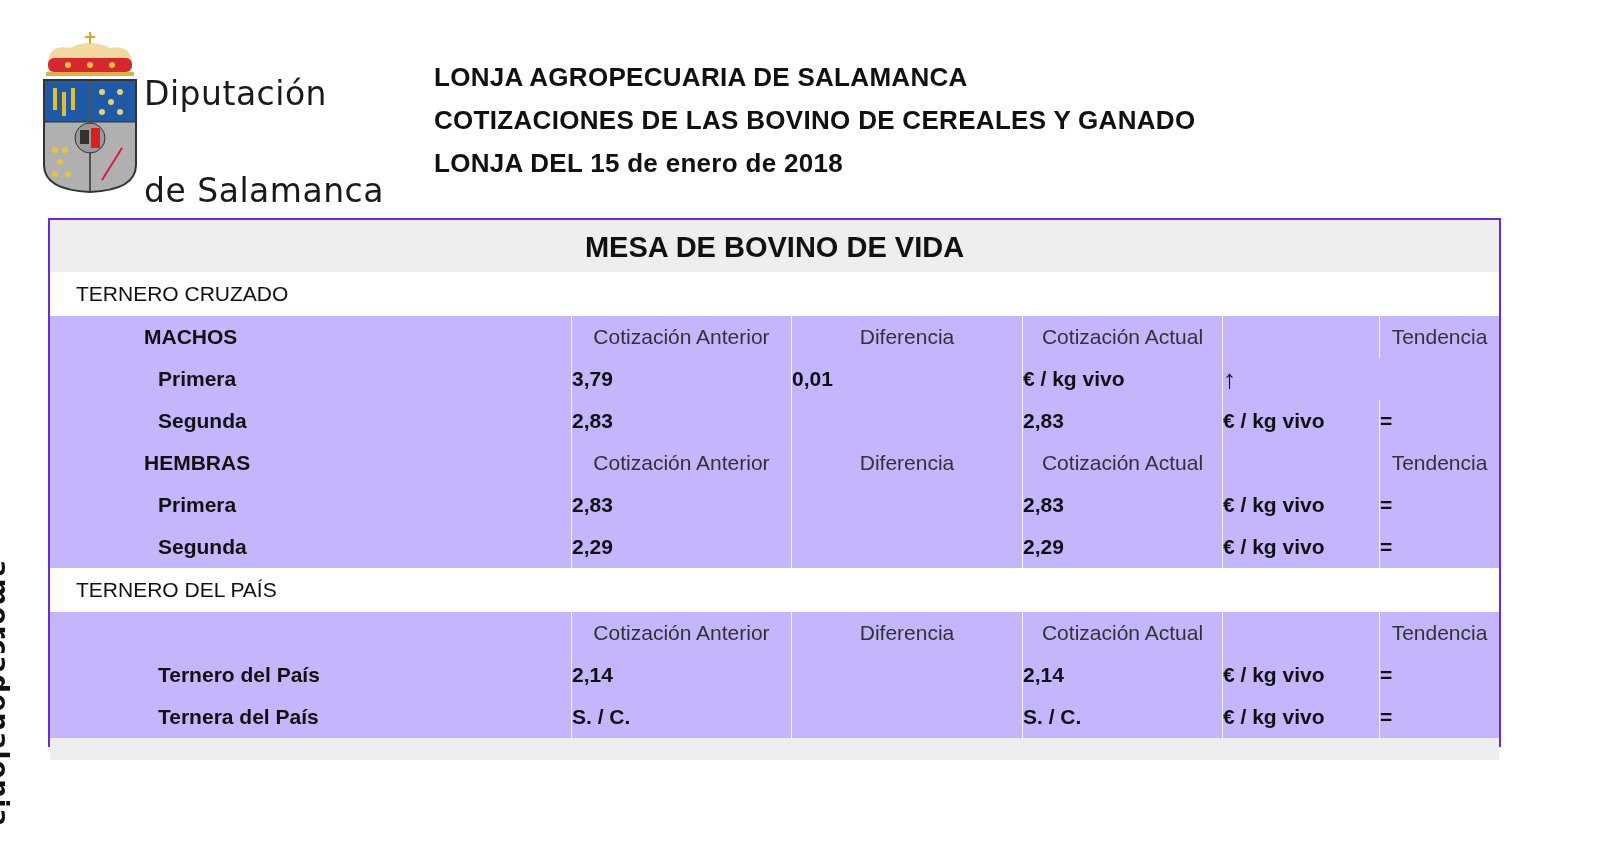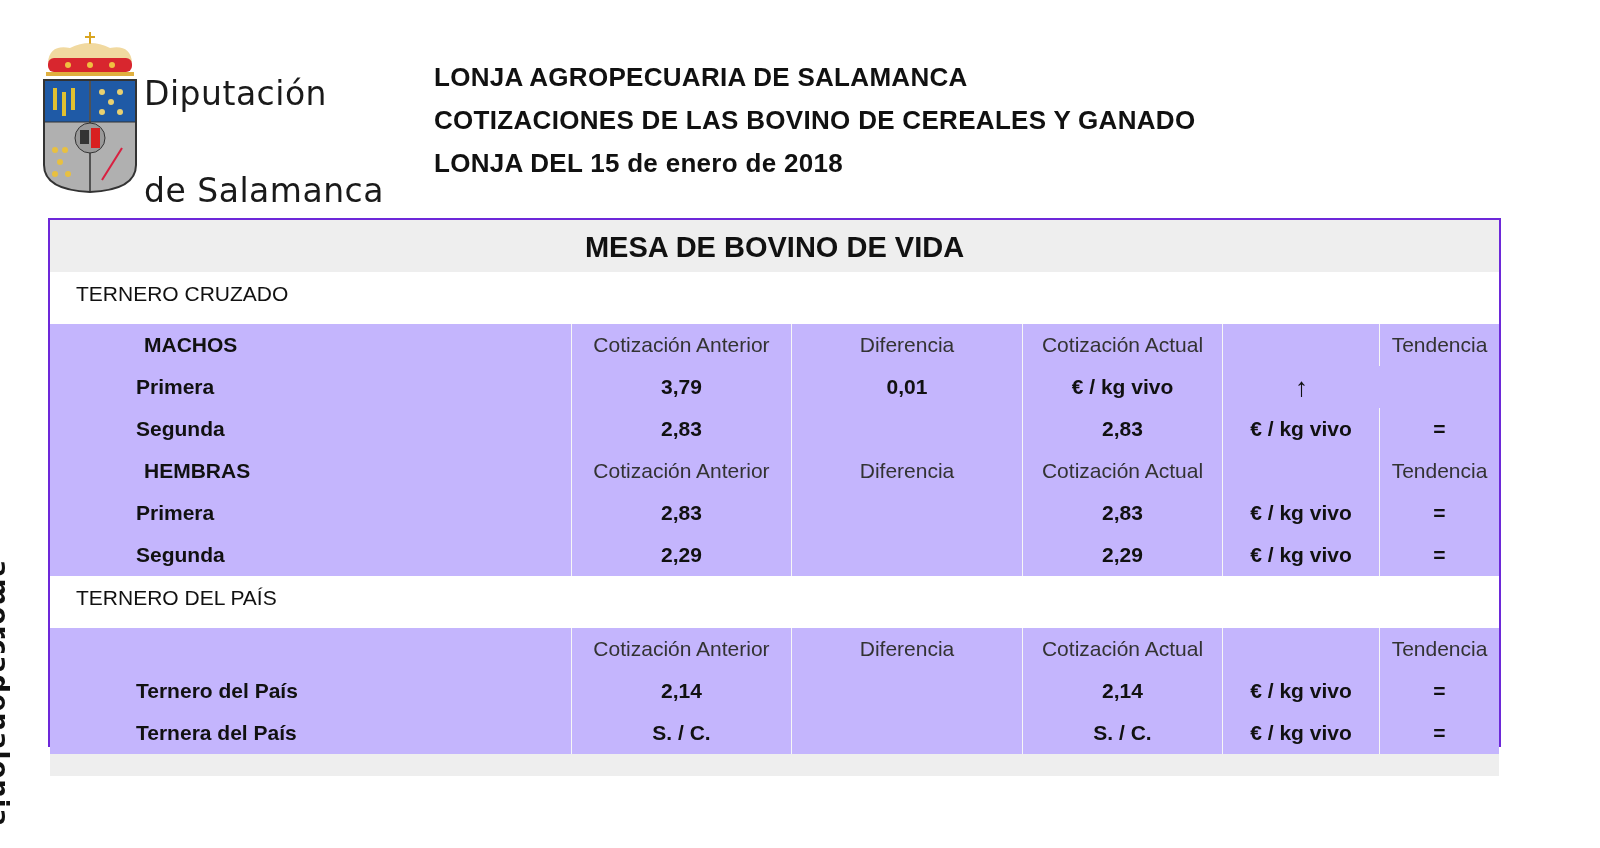--- a/index.html
+++ b/index.html
@@ -74,21 +74,21 @@
     .table-title {
       height: 52px;
       line-height: 54px;
       text-align: center;
       font-weight: bold;
       font-size: 29px;
       background: #eeeeee;
       color: #111;
     }
     .section-row {
-      height: 52px;
+      height: 44px;
       line-height: 44px;
       background: #ffffff;
       padding-left: 26px;
       font-size: 21px;
       color: #111;
     }
     .grid-row {
       display: grid;
       grid-template-columns: 522px 220px 231px 200px 157px 1fr;
       height: 42px;
@@ -97,22 +97,22 @@
       font-size: 21px;
     }
     .grid-row > div {
       border-right: 1px solid #f6f6f6;
       white-space: nowrap;
       overflow: hidden;
     }
     .grid-row > div:last-child { border-right: none; }
     .grid-row.header > div { color: #333; font-weight: normal; text-align: center; }
     .grid-row.header > .c0 { text-align: left; padding-left: 94px; color: #111; font-weight: bold; }
-    .grid-row.item > div { font-weight: bold; text-align: center; color: #111; }
-    .grid-row.item > .c0 { text-align: left; padding-left: 86px; }
+    .grid-row.item > div { font-weight: bold; color: #111; }
+    .grid-row.item > .c0 { text-align: left; padding-left: 108px; }
     .trend-up { color: #3ddc84; font-weight: normal; font-size: 26px; }
     .spacer-row { height: 22px; background: #eeeeee; }
   </style>
 </head>
 <body>
 
 <div class="watermark">amorcadenalonja</div>
 
 <div class="logo">
   <svg class="shield" viewBox="0 0 100 165">

